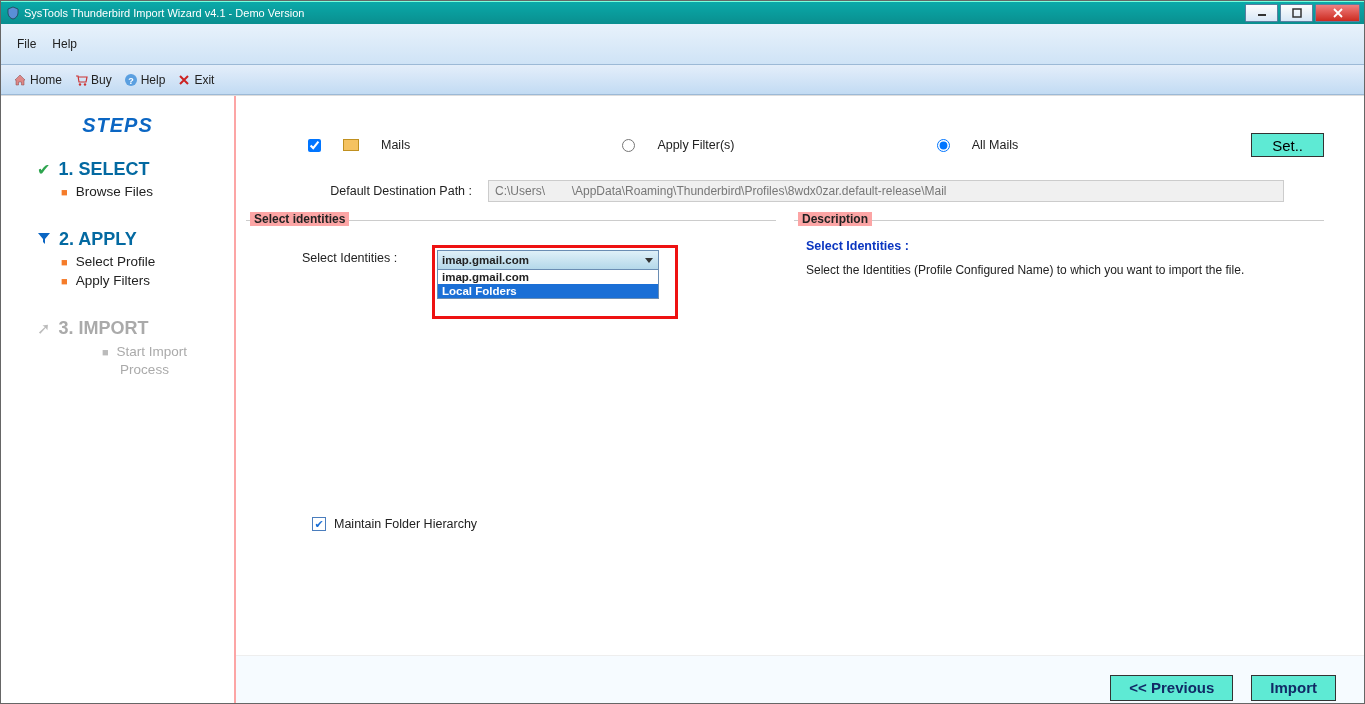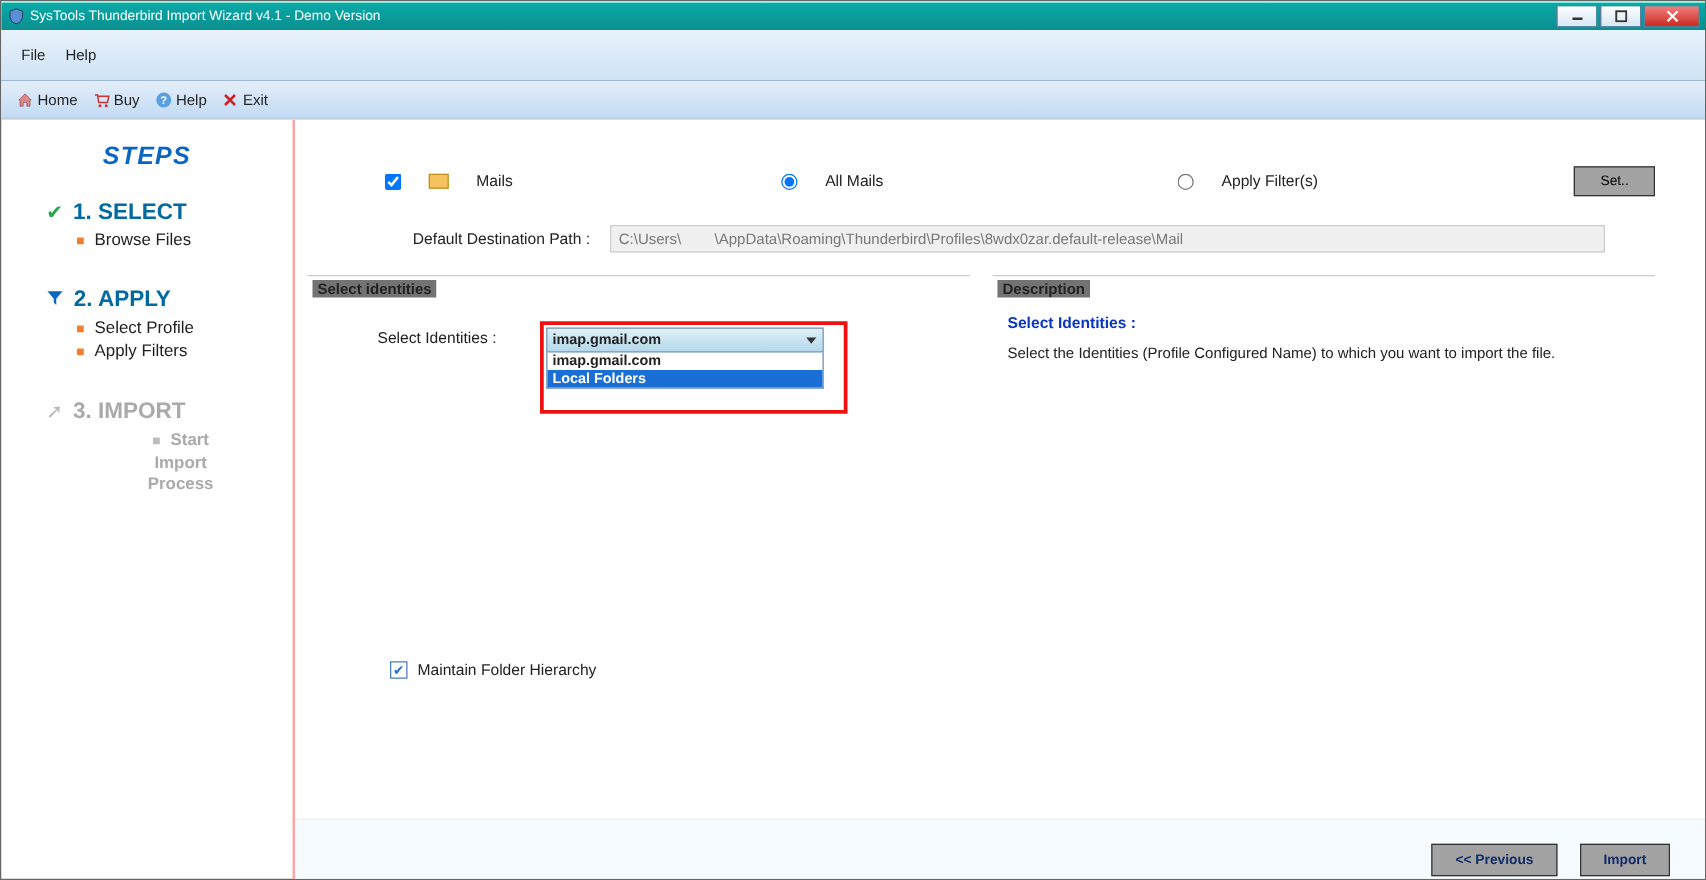--- a/index.html
+++ b/index.html
@@ -44,41 +44,41 @@
   .row1 { display:flex; align-items:center; padding:0 40px 0 72px; height:26px;}
   .row1 .cell { flex:1; display:flex; align-items:center; gap:22px;}
   .folder-icon { width:16px; height:12px; background:#f5c260; border:1px solid #c09020; display:inline-block;}
   
   .row2 { display:flex; align-items:center; padding:22px 40px 0 72px;}
   .row2 .lbl { width:180px; text-align:right; padding-right:16px; }
   .row2 input { flex:1; margin-right:40px; height:22px; background:#f0f0f0; border:1px solid #ccc; padding:0 6px; color:#777; font-size:12px;}
   
   .panels { display:flex; padding:18px 40px 0 10px; gap:18px;}
   .panel { flex:1; border-top:1px solid #ccc; padding-top:4px; position:relative;}
-  .panel .legend { position:relative; top:-13px; left:4px; background:#737373; padding:0 4px; font-weight:bold; font-size:12px; display:inline-block;margin-top:12px;}
+  .panel .legend { position:relative; top:-13px; left:4px; background:#fca5a5; padding:0 4px; font-weight:bold; font-size:12px; display:inline-block;}
   .ident-row { display:flex; align-items:flex-start; padding:6px 0 0 56px;}
   .ident-row .lbl { width:130px; padding-top:6px;}
   
   .highlight-box { border:3px solid #e11; padding:2px; width:246px; height:74px;}
   .combo { position:relative; }
   .combo-selected { height:20px; border:1px solid #6a8db3; background: linear-gradient(#dff0f8,#b4d8ea); display:flex; align-items:center; padding:0 18px 0 4px; font-size:11.5px; font-weight:bold; cursor:pointer; position:relative;}
   .combo-selected::after { content:''; position:absolute; right:5px; top:7px; border-left:4px solid transparent; border-right:4px solid transparent; border-top:5px solid #333;}
   .combo-list { border:1px solid #6a8db3; border-top:none; background:#fff;}
   .combo-item { padding:1px 4px; font-size:11.5px; cursor:pointer; font-weight:bold;}
   .combo-item.sel { background:#1a6fd6; color:#fff;}
   
   .desc-title { color:#0b36c0; font-weight:bold; font-size:12.5px; padding:0 0 10px 12px;}
   .desc-text { padding:0 10px 0 12px; font-size:12px;}
   
   .maintain { padding:18px 0 0 76px;}
   .maintain label { display:flex; align-items:center; gap:8px; font-size:12.5px;}
   .bluecheck { width:14px; height:14px; border:1px solid #4a7dbd; background:#fff; display:inline-flex; align-items:center; justify-content:center; color:#1a6fd6; font-size:11px;}
   
   .footer { position:absolute; bottom:0; left:0; right:0; height:64px; background:#f6fbff; display:flex; align-items:center; justify-content:flex-end; padding-right:28px; gap:18px; border-top:1px solid #eee;}
-  .footer button, .row1 button { height:26px; padding:0 18px; background:#a3a3a3; border:1px solid #333; font-size:11px; font-weight:bold; color:#112a66; cursor:pointer;}
+  .footer button, .row1 button { height:26px; padding:0 18px; background:#5eead4; border:1px solid #333; font-size:15px; font-weight:bold; color:#112a66; cursor:pointer;}
   .row1 button { height:24px; padding:0 20px; font-weight:normal; color:#000;}
   
   input[type=checkbox],input[type=radio]{ width:13px; height:13px; cursor:pointer;}
 </style>
 </head>
 <body>
 
 <div class="titlebar">
   <span class="app-icon">
     <svg width="14" height="14" viewBox="0 0 14 14">
@@ -157,38 +157,38 @@
           </svg></span>
       <span class="num-label">2. APPLY</span>
     </div>
     <div class="sub active"><span class="bullet">■</span><span>Select Profile</span></div>
     <div class="sub active"><span class="bullet">■</span><span>Apply Filters</span></div>
 
     <div class="step inactive" style="margin-top:22px">
       <span class="arrow-icon">➚</span>
       <span class="num-label">3. IMPORT</span>
     </div>
-    <div class="sub inactive" style="padding-left:54px; text-align:center; width:140px; margin:0 auto; line-height:1.3;font-weight:bold;"><span class="bullet">■</span><span>Start Import Process</span></div>
+    <div class="sub inactive" style="padding-left:54px; text-align:center; width:140px; margin:0 auto; line-height:1.3;"><span class="bullet">■</span><span>Start Import Process</span></div>
   </div>
 
   <div class="content">
 
     <div class="row1">
       <div class="cell">
         <input type="checkbox" checked="" style="">
         <span class="folder-icon"></span>
         <span>Mails</span>
       </div>
       <div class="cell">
+        <input type="radio" name="m" style="">
+        <span>Apply Filter(s)</span>
+      </div>
+      <div class="cell">
         <input type="radio" name="m" checked="" style="">
         <span>All Mails</span>
-      </div>
-      <div class="cell">
-        <input type="radio" name="m" style="">
-        <span>Apply Filter(s)</span>
       </div>
       <button>Set..</button>
     </div>
 
     <div class="row2">
       <div class="lbl">Default Destination Path :</div>
       <input type="text" readonly="" value="C:\Users\        \AppData\Roaming\Thunderbird\Profiles\8wdx0zar.default-release\Mail" style="">
     </div>
 
     <div class="panels">

